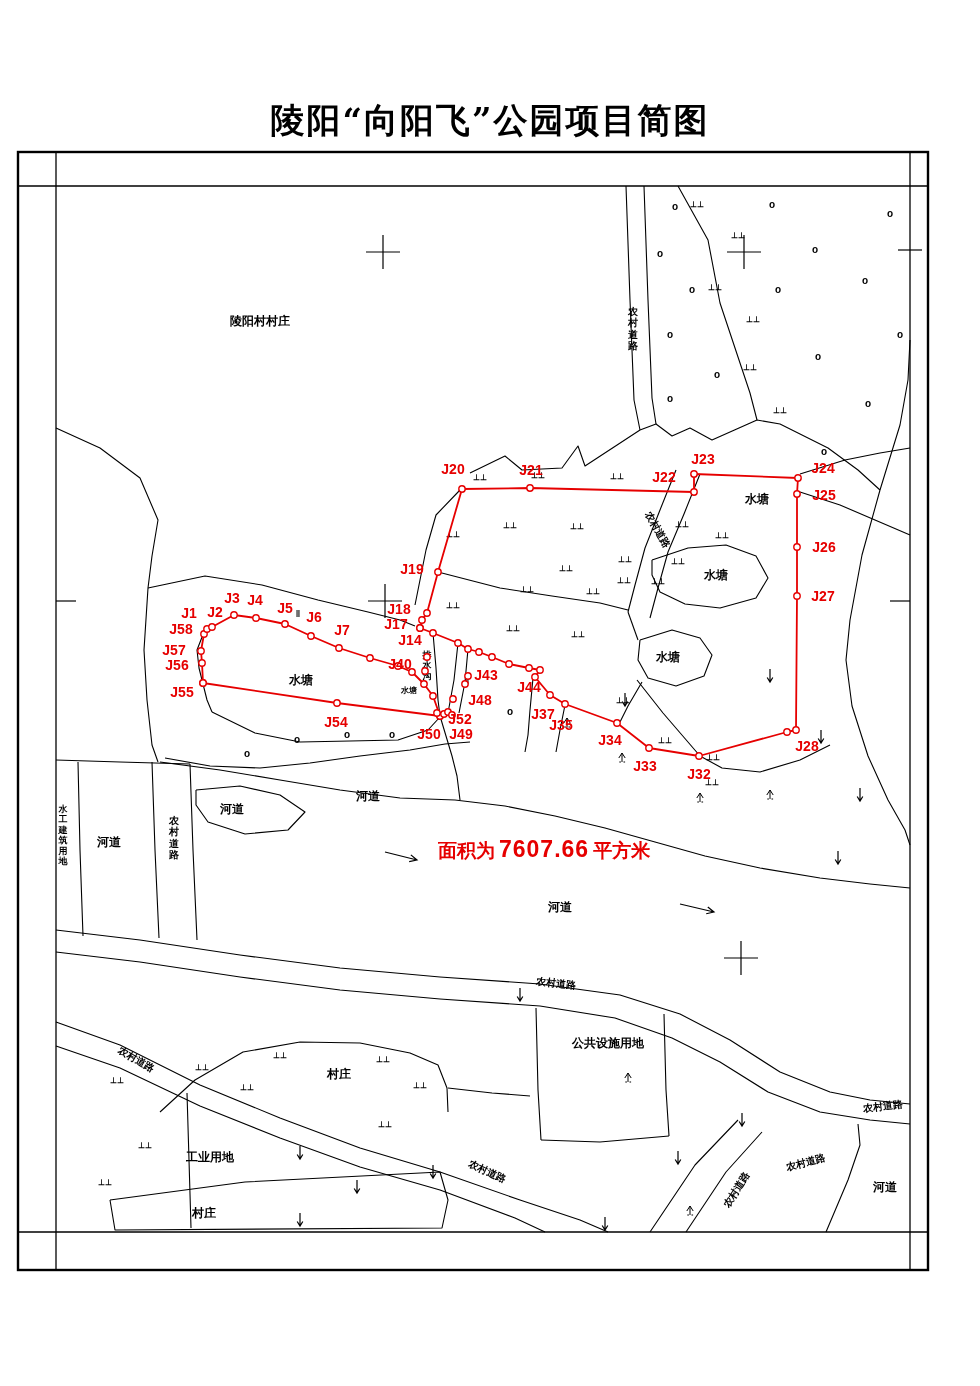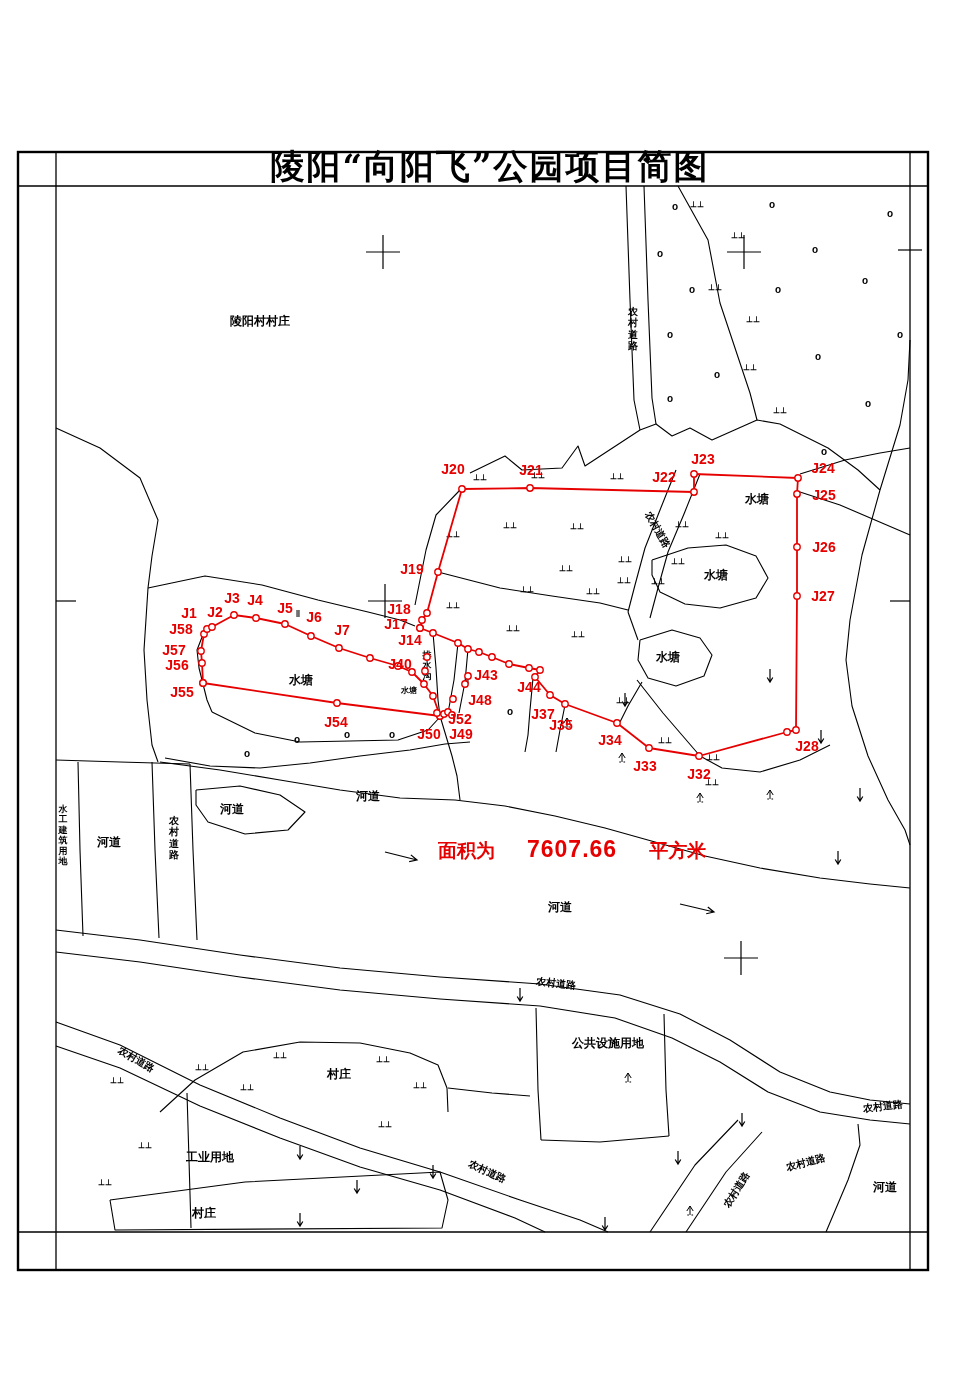--- a/index.html
+++ b/index.html
@@ -1,23 +1,23 @@
 <!DOCTYPE html>
 <html><head>
 <meta charset="utf-8">
 <style>
   html,body{margin:0;padding:0;background:#fff;}
   .page{position:relative;width:980px;height:1386px;background:#fff;overflow:hidden;
         font-family:"Liberation Sans",sans-serif;}
   .map-title{position:absolute;left:0;top:98px;width:100%;text-align:center;
         font-family:"DejaVu Serif","Liberation Serif",serif;font-size:34px;font-weight:600;
-        letter-spacing:2px;color:#000;margin-top:46px;}
+        letter-spacing:2px;color:#000;}
   #map-svg{position:absolute;left:0;top:0;}
   .area-label{position:absolute;left:438px;top:836px;display:flex;align-items:baseline;
-        gap:32px;color:#e60000;white-space:nowrap;}
+        gap:4px;color:#e60000;white-space:nowrap;}
   .a-pre,.a-suf{font-size:19px;font-weight:bold;font-family:"Liberation Sans",sans-serif;}
   .a-val{font-size:23px;font-weight:bold;font-family:"Liberation Sans",sans-serif;letter-spacing:1px;}
 </style>
 </head>
 <body>
 
 <div class="page">
   <div class="map-title">陵阳“向阳飞”公园项目简图</div>
   <svg id="map-svg" width="980" height="1386" viewBox="0 0 980 1386">
       <rect x="18" y="152" width="910" height="1118" fill="none" stroke="#000000" stroke-width="2.4"></rect>

